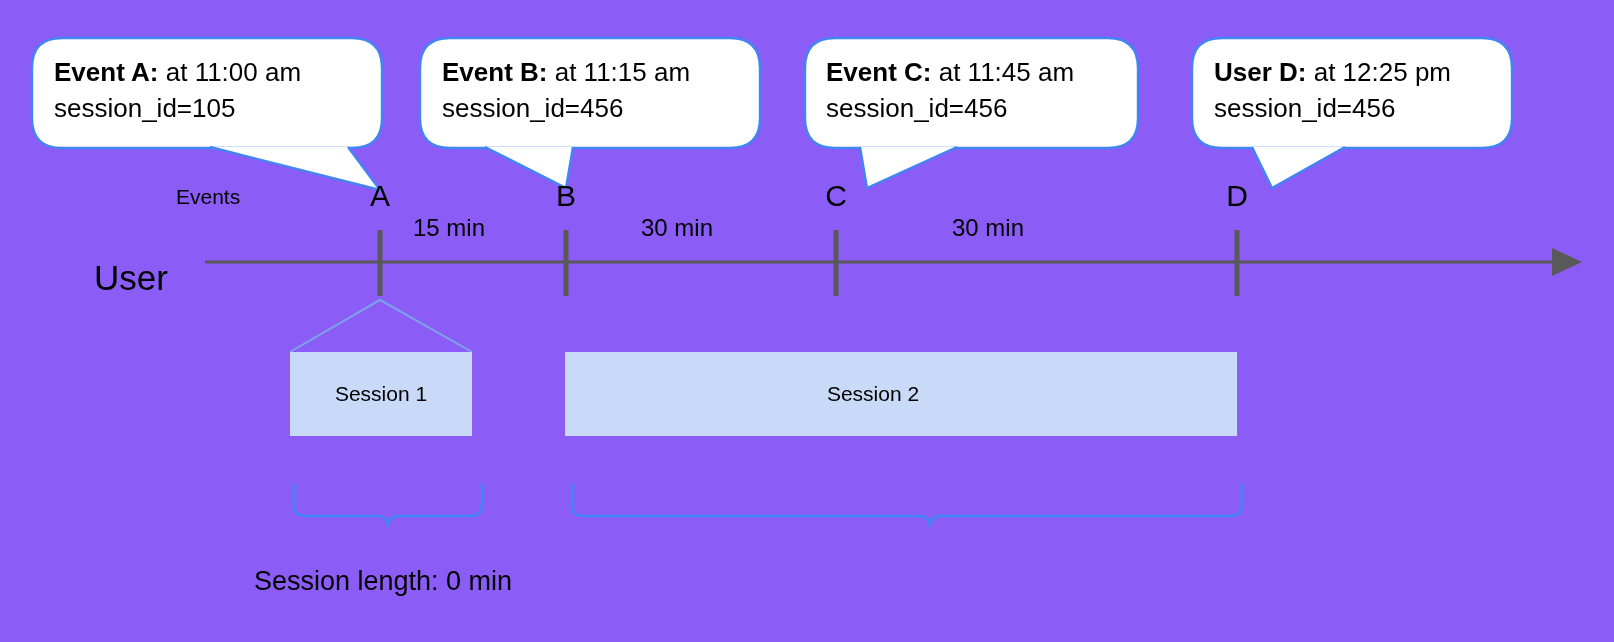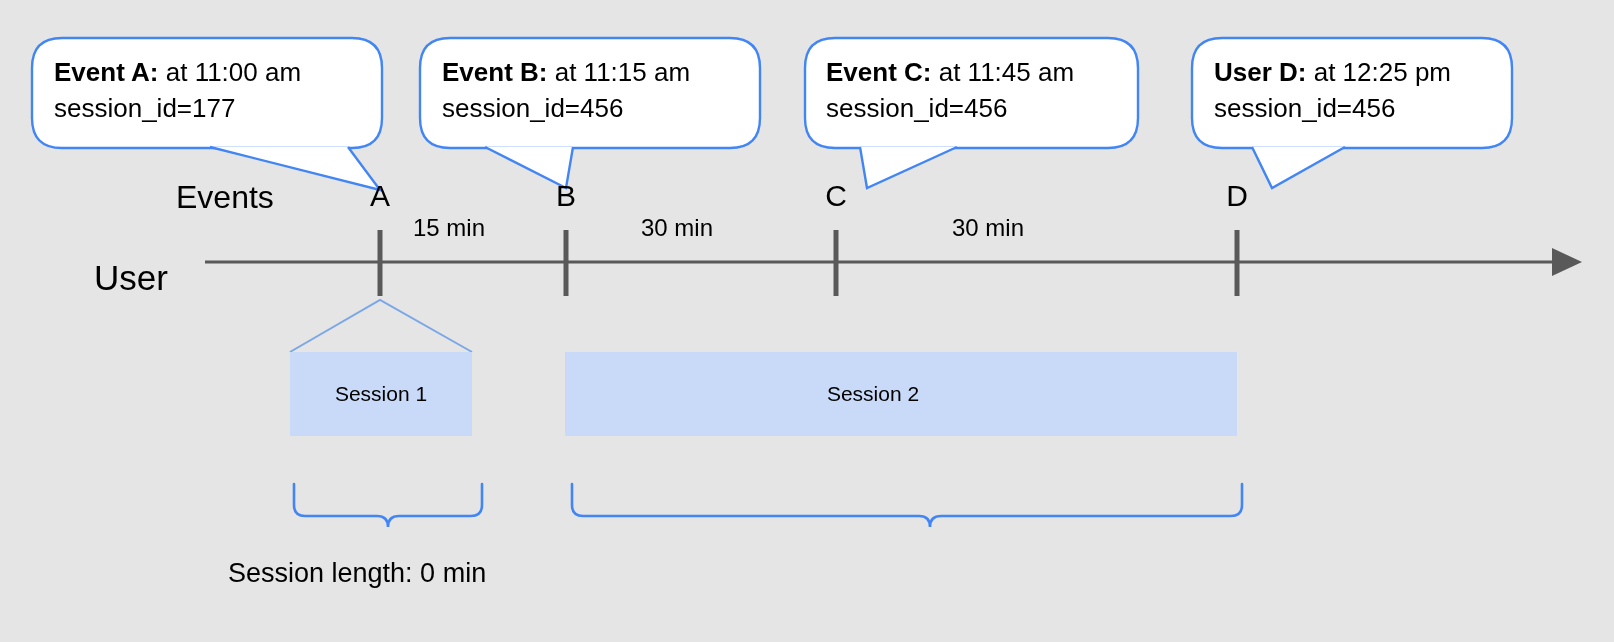--- a/index.html
+++ b/index.html
@@ -9,21 +9,21 @@
     background: #ffffff;
   }
   body {
     font-family: "Liberation Sans", sans-serif;
     color: #000000;
   }
   #canvas {
     position: relative;
     width: 1614px;
     height: 642px;
-    background: #e5e5e5;
+    background: #8b5cf6;
     overflow: hidden;
   }
   #vector-layer {
     position: absolute;
     left: 0;
     top: 0;
     width: 1614px;
     height: 642px;
   }
   .callout-text {
@@ -37,21 +37,21 @@
   }
   .callout-text .lead {
     font-weight: bold;
   }
   .axis-text {
     position: absolute;
     white-space: nowrap;
     color: #000000;
   }
   .events-label {
-    font-size: 32px;
+    font-size: 21px;
     line-height: 30px;
   }
   .user-label {
     font-size: 35px;
     line-height: 38px;
   }
   .marker-label {
     font-size: 30px;
     line-height: 32px;
     text-align: center;
@@ -66,22 +66,24 @@
     font-size: 21px;
     line-height: 30px;
     text-align: center;
     color: #000000;
     white-space: nowrap;
   }
   .length-label {
     position: absolute;
     font-size: 27px;
     line-height: 30px;
+    text-align: center;
     color: #000000;
     white-space: nowrap;
+    margin-top: 8px;
   }
 </style>
 </head>
 <body>
 
 <div id="canvas">
 
   <svg id="vector-layer" viewBox="0 0 1614 642" xmlns="http://www.w3.org/2000/svg">
 
     <g>
@@ -137,21 +139,21 @@
                L 572 505 Q 572 516 583 516
                L 919 516 Q 930 516 930 527
                Q 930 516 941 516
                L 1231 516 Q 1242 516 1242 505
                L 1242 484" fill="none" stroke="#4285f4" stroke-width="2.6" stroke-linecap="round"></path>
     </g>
   </svg>
 
   <div class="callout-text" style="left:54px; top:54px; width:320px;">
     <div><span class="lead">Event A:</span><span> at 11:00 am</span></div>
-    <div>session_id=177</div>
+    <div>session_id=105</div>
   </div>
 
   <div class="callout-text" style="left:442px; top:54px; width:310px;">
     <div><span class="lead">Event B:</span><span> at 11:15 am</span></div>
     <div>session_id=456</div>
   </div>
 
   <div class="callout-text" style="left:826px; top:54px; width:310px;">
     <div><span class="lead">Event C:</span><span> at 11:45 am</span></div>
     <div>session_id=456</div>

